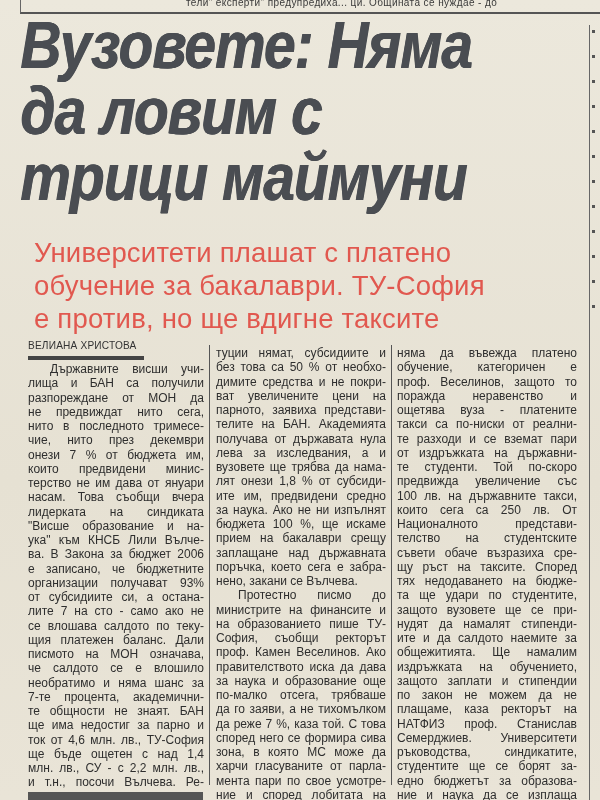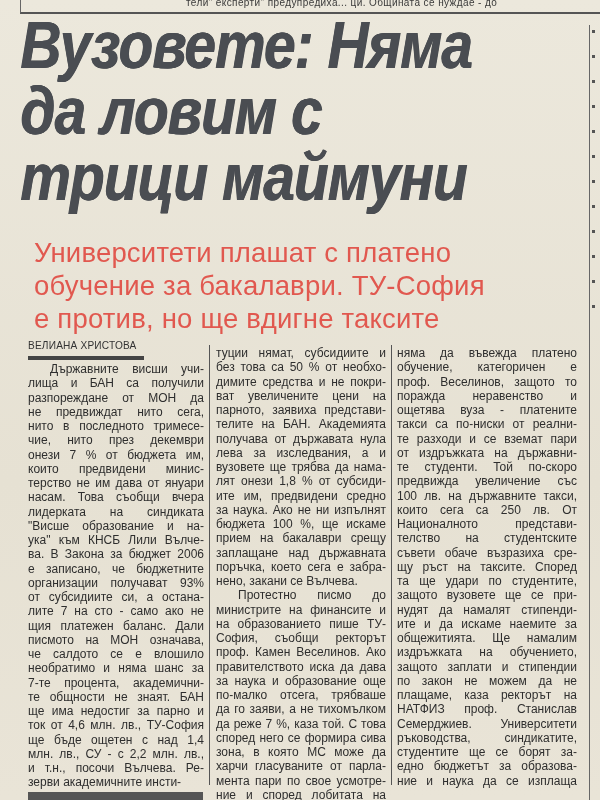--- a/index.html
+++ b/index.html
@@ -124,20 +124,21 @@
       <span class="line">терство не им дава от януари</span>
       <span class="line">насам. Това съобщи вчера</span>
       <span class="line">лидерката на синдиката</span>
       <span class="line">"Висше образование и на-</span>
       <span class="line">ука" към КНСБ Лили Вълче-</span>
       <span class="line">ва. В Закона за бюджет 2006</span>
       <span class="line">е записано, че бюджетните</span>
       <span class="line">организации получават 93%</span>
       <span class="line">от субсидиите си, а остана-</span>
       <span class="line">лите 7 на сто - само ако не</span>
+      <span class="line">се влошава салдото по теку-</span>
       <span class="line">щия платежен баланс. Дали</span>
       <span class="line">писмото на МОН означава,</span>
       <span class="line">че салдото се е влошило</span>
       <span class="line">необратимо и няма шанс за</span>
       <span class="line">7-те процента, академични-</span>
       <span class="line">те общности не знаят. БАН</span>
       <span class="line">ще има недостиг за парно и</span>
       <span class="line">ток от 4,6 млн. лв., ТУ-София</span>
       <span class="line">ще бъде ощетен с над 1,4</span>
       <span class="line">млн. лв., СУ - с 2,2 млн. лв.,</span>
@@ -188,24 +189,25 @@
       <span class="line">те разходи и се вземат пари</span>
       <span class="line">от издръжката на държавни-</span>
       <span class="line">те студенти. Той по-скоро</span>
       <span class="line">предвижда увеличение със</span>
       <span class="line">100 лв. на държавните такси,</span>
       <span class="line">които сега са 250 лв. От</span>
       <span class="line">Националното представи-</span>
       <span class="line">телство на студентските</span>
       <span class="line">съвети обаче възразиха сре-</span>
       <span class="line">щу ръст на таксите. Според</span>
+      <span class="line">тях недодаването на бюдже-</span>
       <span class="line">та ще удари по студентите,</span>
       <span class="line">защото вузовете ще се при-</span>
       <span class="line">нудят да намалят стипенди-</span>
-      <span class="line">ите и да искаме наемите за</span>
+      <span class="line">ите и да салдото наемите за</span>
       <span class="line">общежитията. Ще намалим</span>
       <span class="line">издръжката на обучението,</span>
       <span class="line">защото заплати и стипендии</span>
       <span class="line">по закон не можем да не</span>
       <span class="line">плащаме, каза ректорът на</span>
       <span class="line">НАТФИЗ проф. Станислав</span>
       <span class="line">Семерджиев. Университети</span>
       <span class="line">ръководства, синдикатите,</span>
       <span class="line">студентите ще се борят за-</span>
       <span class="line">едно бюджетът за образова-</span>

